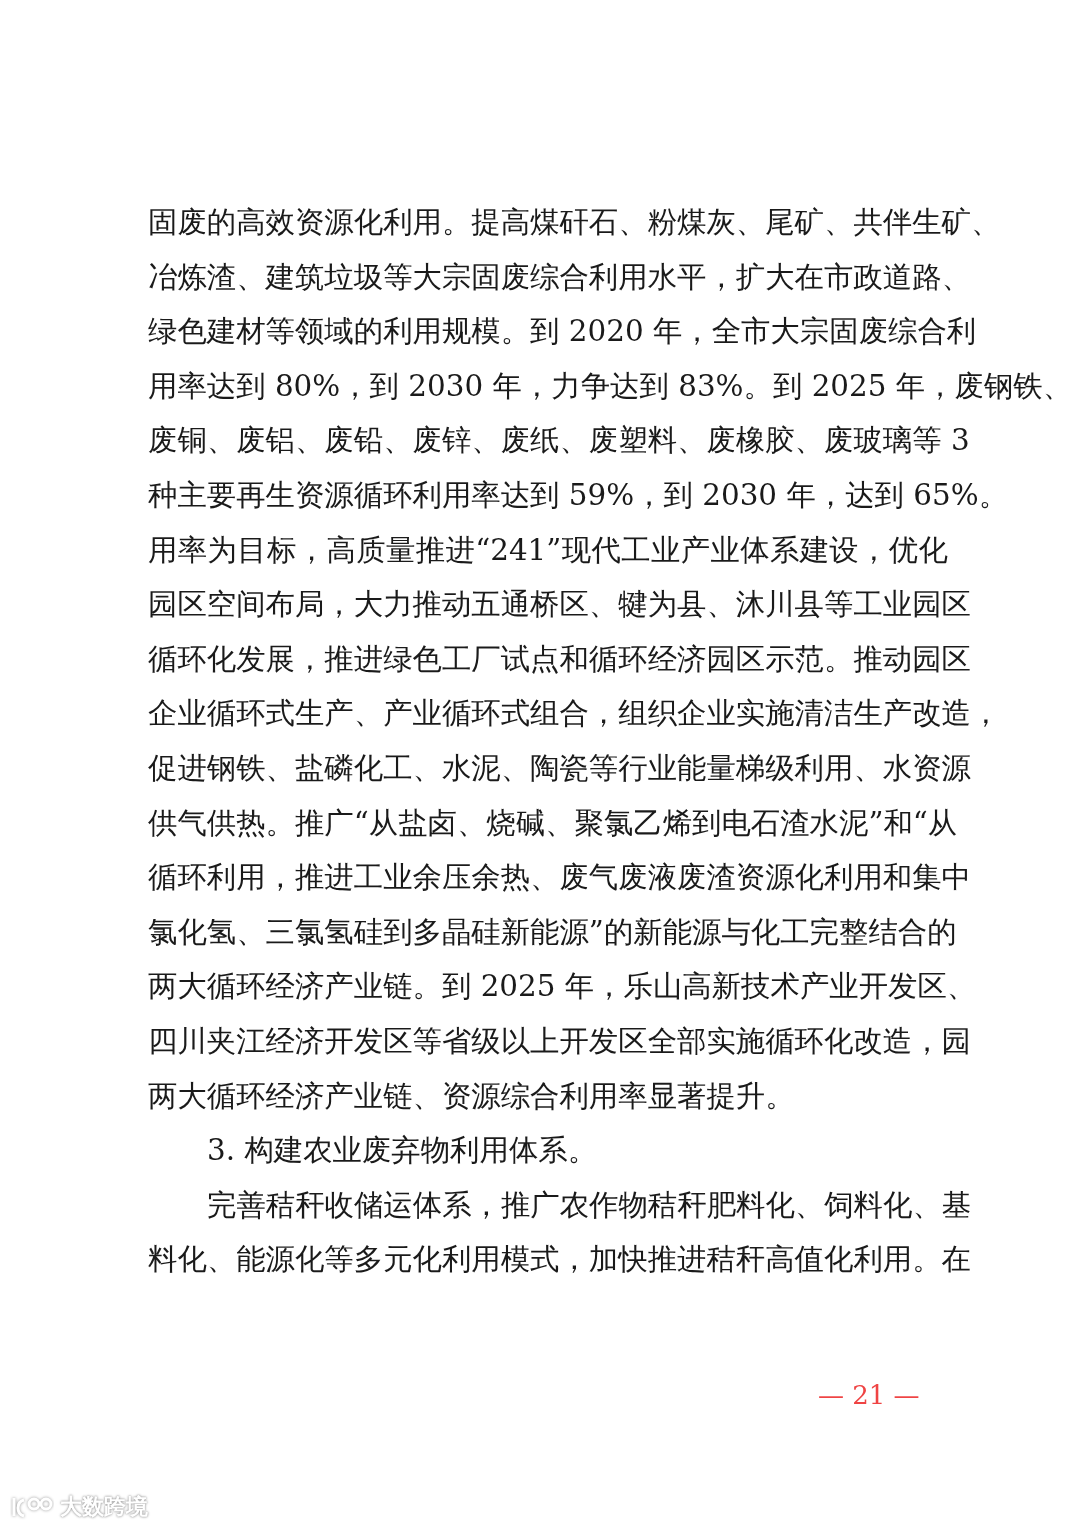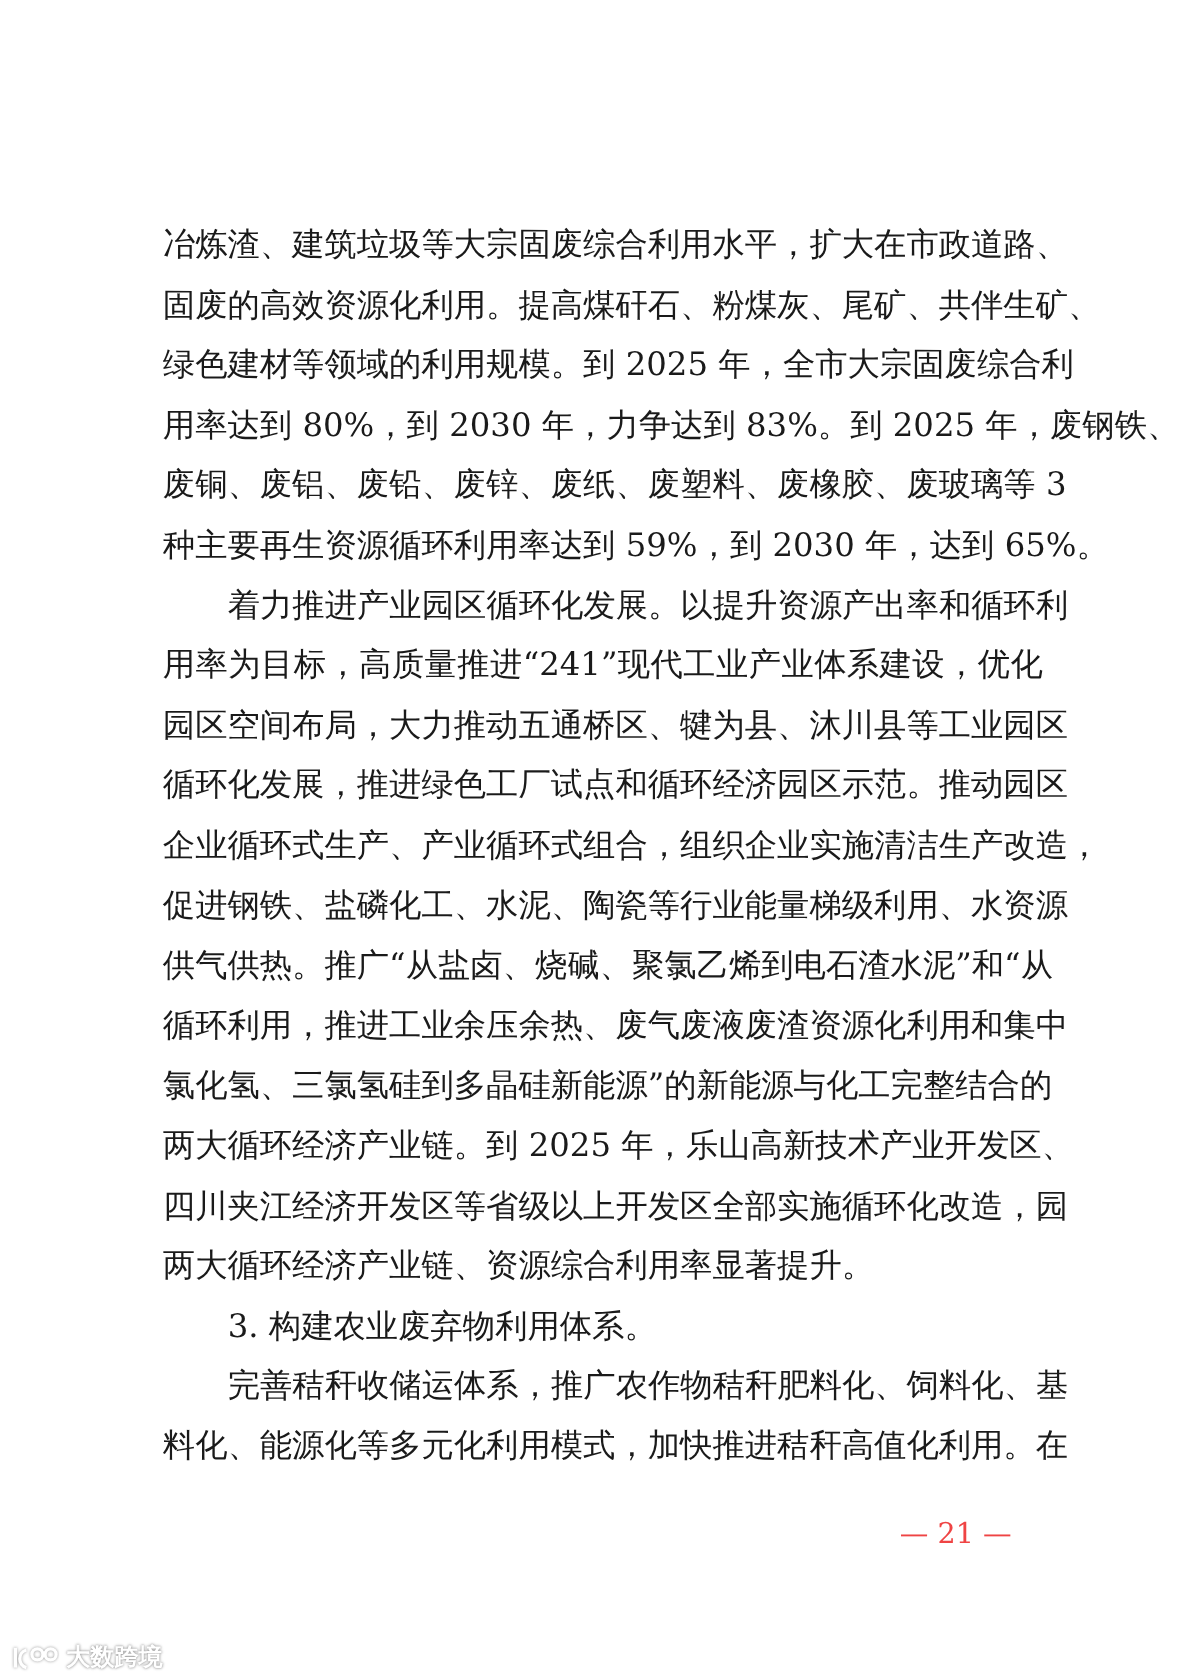--- a/index.html
+++ b/index.html
@@ -61,27 +61,26 @@
     }
     .watermark-logo {
       display: flex;
       align-items: center;
     }
   </style>
 </head>
 <body>
 
 <div class="page">
+  <div class="line">固废的高效资源化利用。提高煤矸石、粉煤灰、尾矿、共伴生矿、</div>
   <div class="line">冶炼渣、建筑垃圾等大宗固废综合利用水平，扩大在市政道路、</div>
-  <div class="line">固废的高效资源化利用。提高煤矸石、粉煤灰、尾矿、共伴生矿、</div>
-  <div class="line">绿色建材等领域的利用规模。到 2025 年，全市大宗固废综合利</div>
+  <div class="line">绿色建材等领域的利用规模。到 2020 年，全市大宗固废综合利</div>
   <div class="line">用率达到 80%，到 2030 年，力争达到 83%。到 2025 年，废钢铁、</div>
   <div class="line">废铜、废铝、废铅、废锌、废纸、废塑料、废橡胶、废玻璃等 3</div>
   <div class="line last">种主要再生资源循环利用率达到 59%，到 2030 年，达到 65%。</div>
-  <div class="line indent">着力推进产业园区循环化发展。以提升资源产出率和循环利</div>
   <div class="line">用率为目标，高质量推进“241”现代工业产业体系建设，优化</div>
   <div class="line">园区空间布局，大力推动五通桥区、犍为县、沐川县等工业园区</div>
   <div class="line">循环化发展，推进绿色工厂试点和循环经济园区示范。推动园区</div>
   <div class="line">企业循环式生产、产业循环式组合，组织企业实施清洁生产改造，</div>
   <div class="line">促进钢铁、盐磷化工、水泥、陶瓷等行业能量梯级利用、水资源</div>
   <div class="line">供气供热。推广“从盐卤、烧碱、聚氯乙烯到电石渣水泥”和“从</div>
   <div class="line">循环利用，推进工业余压余热、废气废液废渣资源化利用和集中</div>
   <div class="line">氯化氢、三氯氢硅到多晶硅新能源”的新能源与化工完整结合的</div>
   <div class="line">两大循环经济产业链。到 2025 年，乐山高新技术产业开发区、</div>
   <div class="line">四川夹江经济开发区等省级以上开发区全部实施循环化改造，园</div>

